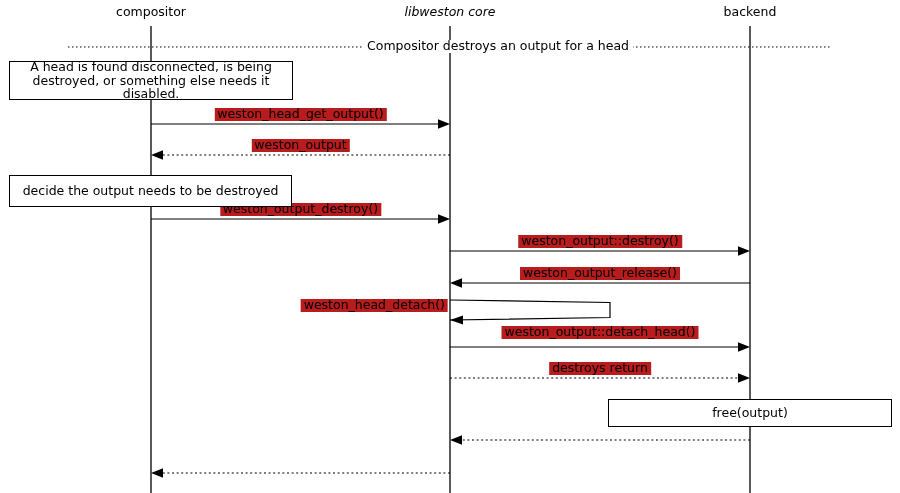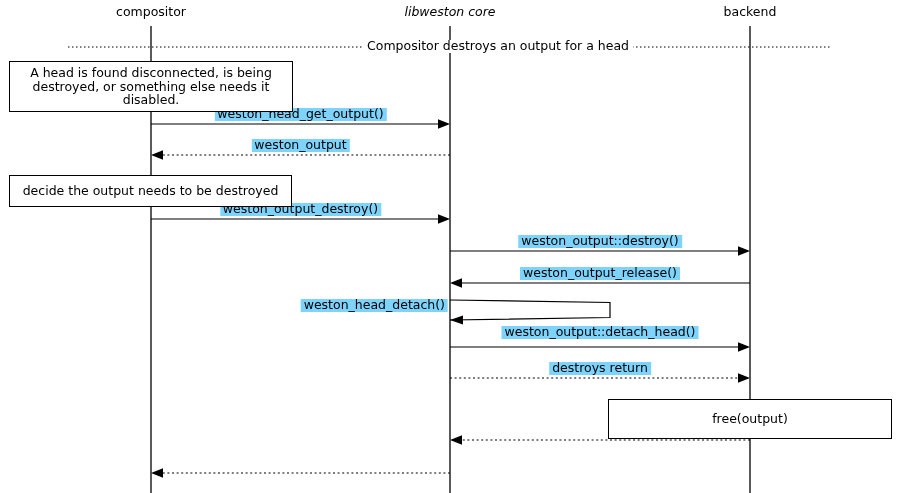--- a/index.html
+++ b/index.html
@@ -31,21 +31,21 @@
     white-space: nowrap;
     color: #000;
   }
   .msg-label {
     position: absolute;
     transform: translateX(-50%);
     font-size: 12.5px;
     line-height: 1;
     white-space: nowrap;
     color: #000;
-    background: #7dd3fc;
+    background: #b91c1c;
     padding: 0 3px;
   }
   .msg-label.right-anchor {
     transform: translateX(-100%);
   }
   .sep-label {
     position: absolute;
     transform: translateX(-50%);
     font-size: 12.5px;
     line-height: 1;
@@ -129,27 +129,27 @@
       <div class="msg-label" style="left: 300.5px; top: 108px;">weston_head_get_output()</div>
       <div class="msg-label" style="left: 300.5px; top: 139px;">weston_output</div>
       <div class="msg-label" style="left: 300.5px; top: 203px;">weston_output_destroy()</div>
       <div class="msg-label" style="left: 600px; top: 235px;">weston_output::destroy()</div>
       <div class="msg-label" style="left: 600px; top: 267px;">weston_output_release()</div>
       <div class="msg-label right-anchor" style="left: 448px; top: 299px;">weston_head_detach()</div>
       <div class="msg-label" style="left: 600px; top: 326px;">weston_output::detach_head()</div>
       <div class="msg-label" style="left: 600px; top: 362px;">destroys return</div>
     </div>
   <div id="notes-layer">
-      <div class="note-box" style="left: 9px; top: 61px; width: 284px; height: 51px;">
+      <div class="note-box" style="left: 9px; top: 61px; width: 284px; height: 39px;">
         <span class="note-text">A head is found disconnected, is being destroyed, or something else needs it disabled.</span>
       </div>
       <div class="note-box" style="left: 9px; top: 175px; width: 283px; height: 32px;">
         <span class="note-text">decide the output needs to be destroyed</span>
       </div>
-      <div class="note-box" style="left: 608px; top: 399px; width: 284px; height: 40px;">
+      <div class="note-box" style="left: 608px; top: 399px; width: 284px; height: 28px;">
         <span class="note-text">free(output)</span>
       </div>
     </div>
   <div id="separator-label-layer">
       <div class="sep-label" style="left: 450px; top: 40px; margin-left: 48px;">Compositor destroys an output for a head</div>
     </div>
 
 </div>
 
 </body></html>

